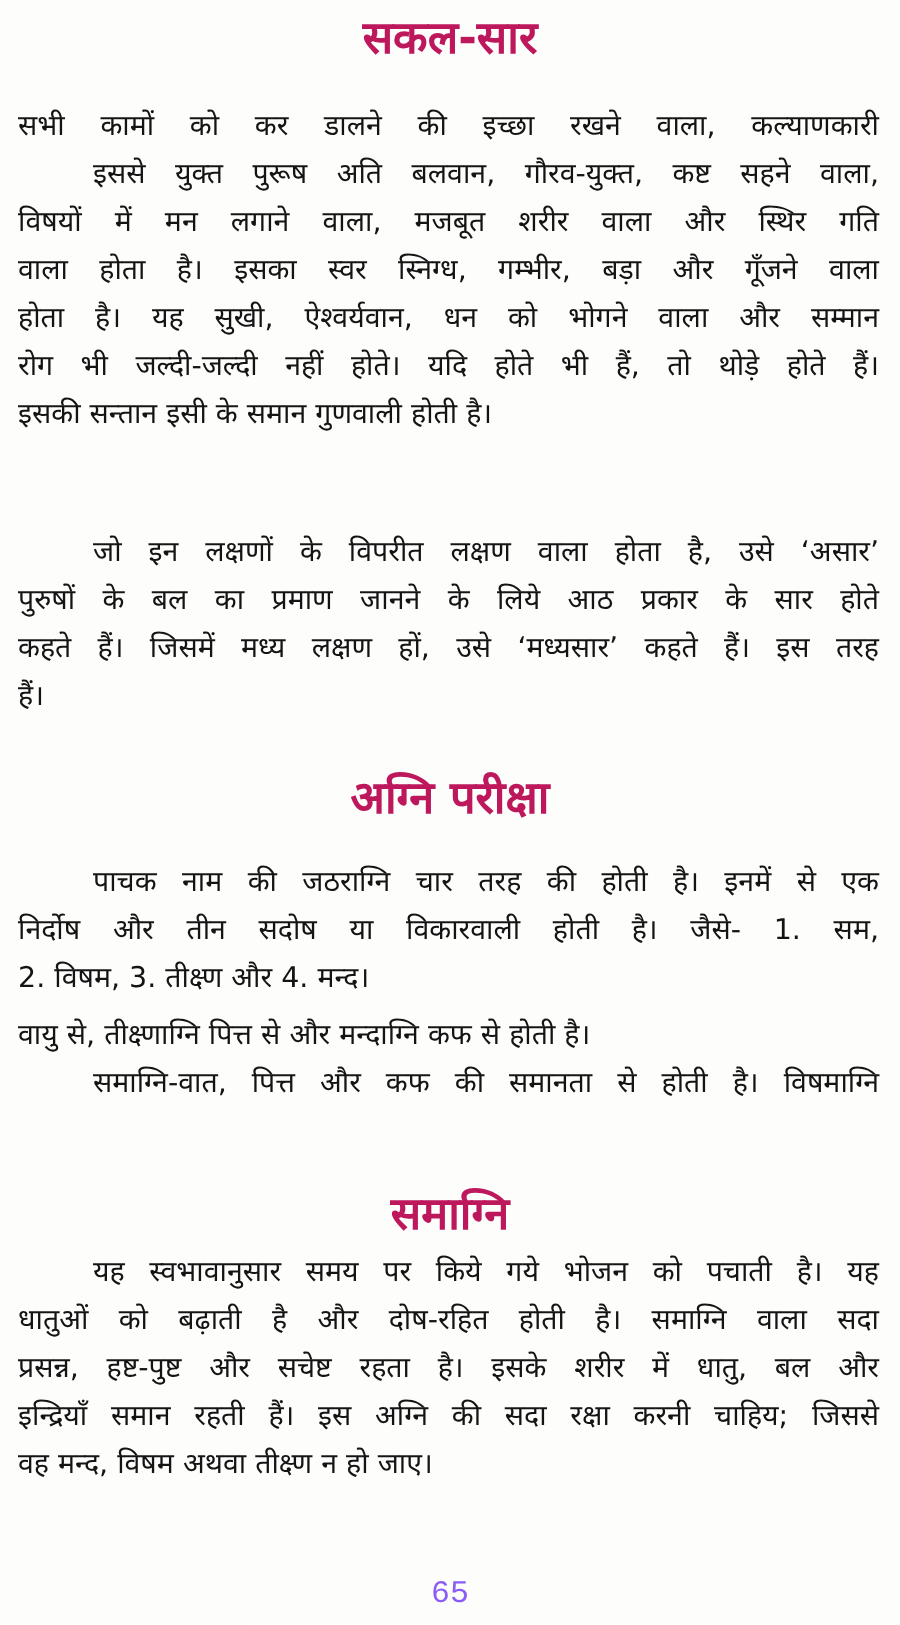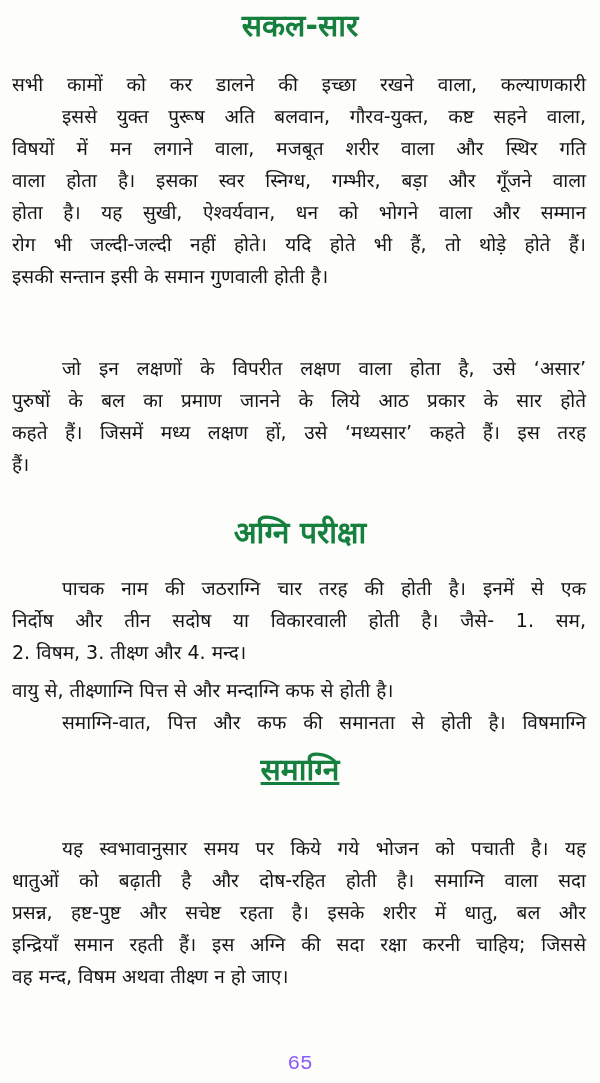--- a/index.html
+++ b/index.html
@@ -23,21 +23,21 @@
       background: #fdfdfc;
     }
     .heading {
       position: absolute;
       left: 0;
       width: 600px;
       text-align: center;
       font-weight: bold;
       font-size: 30px;
       line-height: 36px;
-      color: #15803d;
+      color: #be185d;
     }
     .para {
       position: absolute;
       left: 12px;
       width: 574px;
       font-size: 19px;
       line-height: 32px;
       text-align: justify;
       text-align-last: left;
       color: #141414;
@@ -96,21 +96,21 @@
     <span class="line indent">पाचक नाम की जठराग्नि चार तरह की होती है। इनमें से एक</span>
     <span class="line">निर्दोष और तीन सदोष या विकारवाली होती है। जैसे- 1. सम,</span>
     <span class="line last">2. विषम, 3. तीक्ष्ण और 4. मन्द।</span>
   </div>
 
   <div class="para" style="top:674px;">
     <span class="line last">वायु से, तीक्ष्णाग्नि पित्त से और मन्दाग्नि कफ से होती है।</span>
     <span class="line indent">समाग्नि-वात, पित्त और कफ की समानता से होती है। विषमाग्नि</span>
   </div>
 
-  <div class="heading" style="top:752px;text-decoration:underline;">समाग्नि</div>
+  <div class="heading" style="top:792px;">समाग्नि</div>
 
   <div class="para" style="top:832px;">
     <span class="line indent">यह स्वभावानुसार समय पर किये गये भोजन को पचाती है। यह</span>
     <span class="line">धातुओं को बढ़ाती है और दोष-रहित होती है। समाग्नि वाला सदा</span>
     <span class="line">प्रसन्न, हष्ट-पुष्ट और सचेष्ट रहता है। इसके शरीर में धातु, बल और</span>
     <span class="line">इन्द्रियाँ समान रहती हैं। इस अग्नि की सदा रक्षा करनी चाहिय; जिससे</span>
     <span class="line last">वह मन्द, विषम अथवा तीक्ष्ण न हो जाए।</span>
   </div>
 
   <div class="page-number">65</div>

